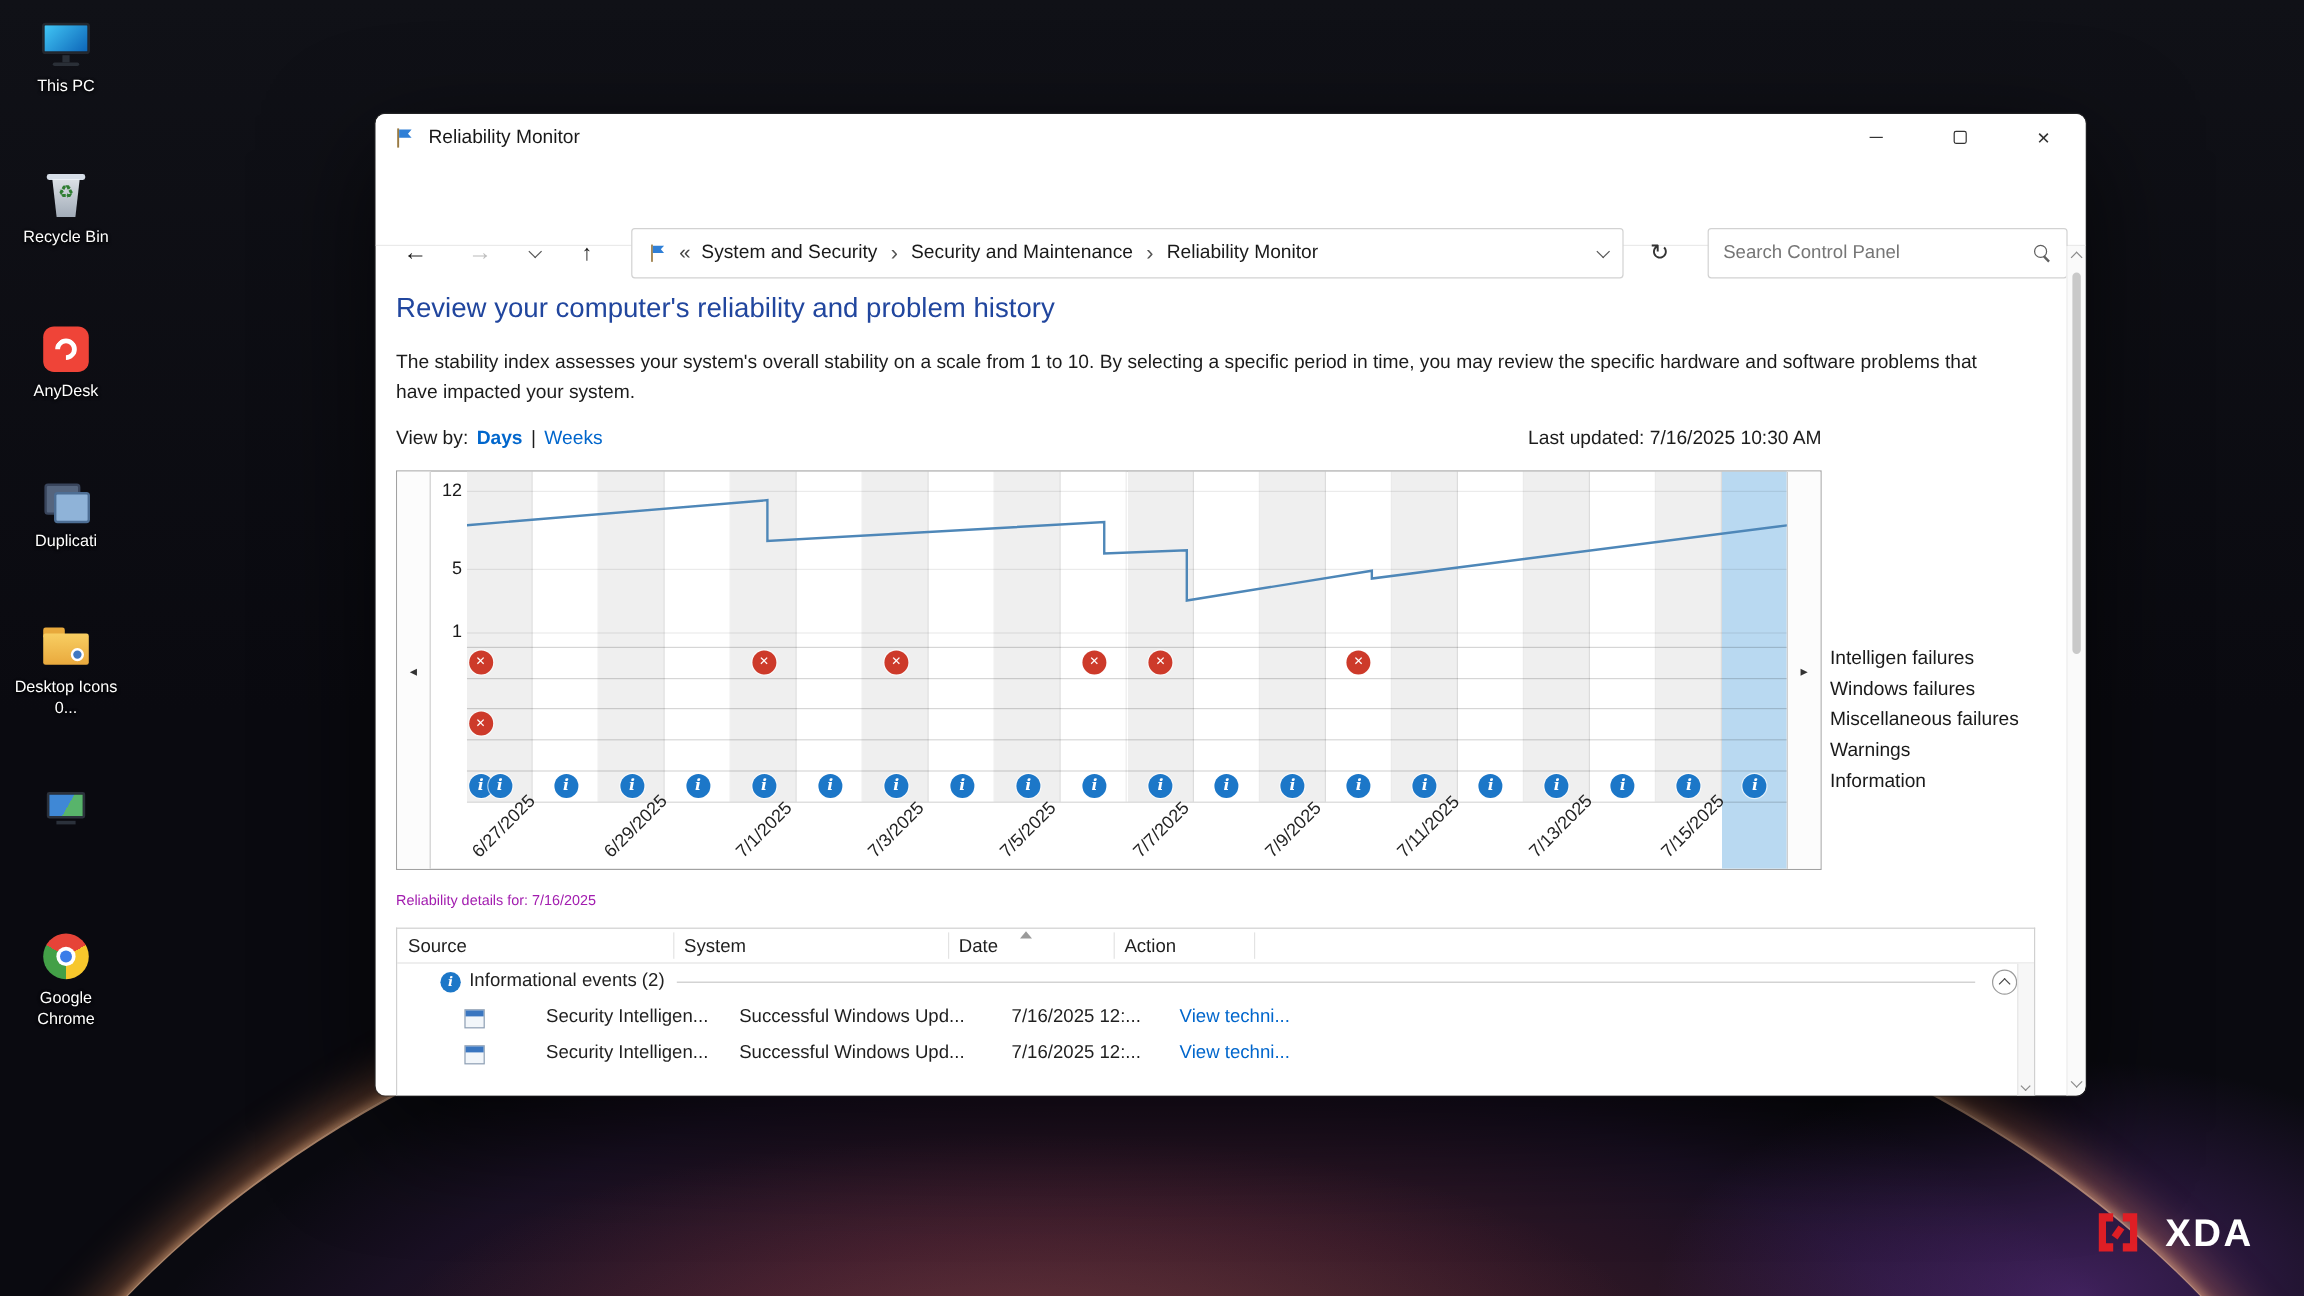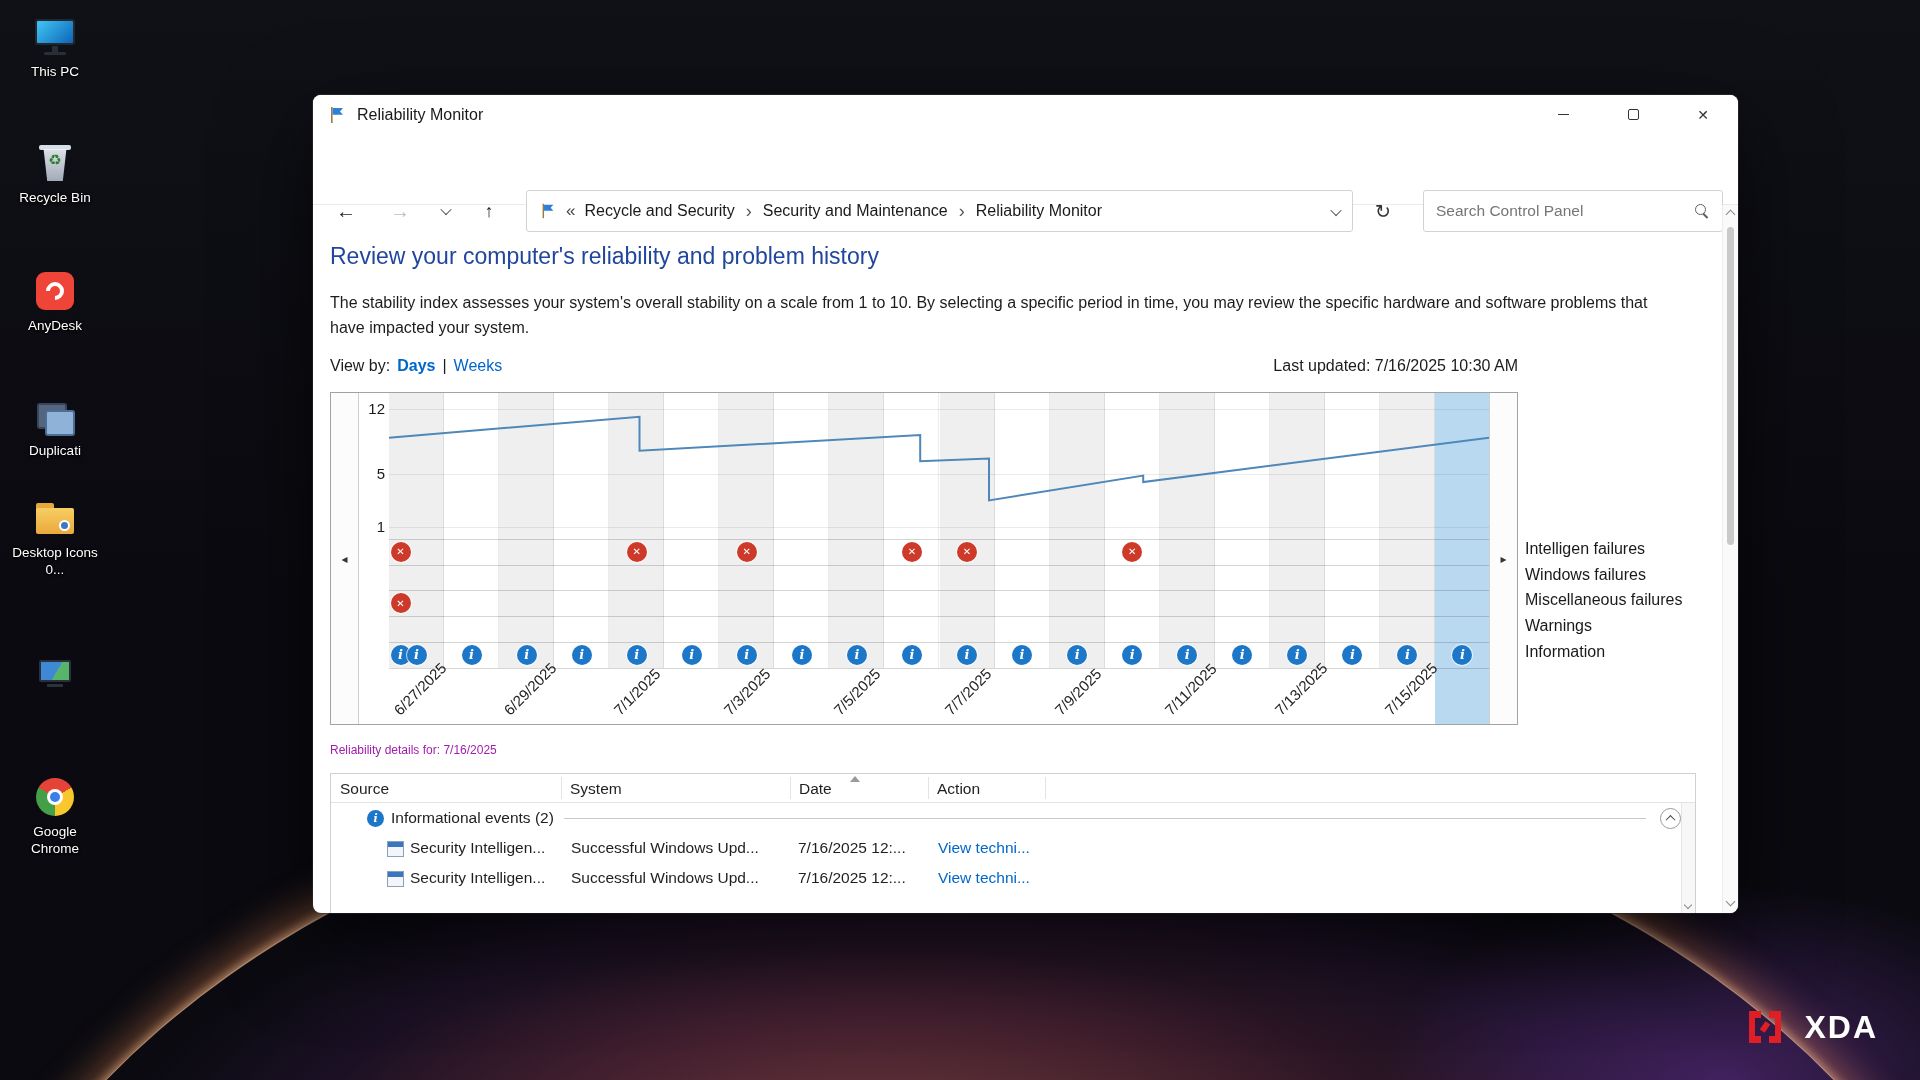--- a/index.html
+++ b/index.html
@@ -146,21 +146,21 @@
     font-family:"DejaVu Serif","Liberation Serif",serif; font-style:italic; font-weight:bold; font-size:11px; flex:0 0 auto; }
   .grp-lbl { margin-left:7px; font-size:15.5px; color:#222; white-space:nowrap; }
   .grule { flex:1; height:1px; background:#c9c9c9; margin:0 14px 0 10px; }
   .collapse-btn { width:21px; height:21px; border-radius:50%; border:1px solid #9b9b9b; display:flex; align-items:center;
     justify-content:center; cursor:pointer; flex:0 0 auto; background:#fff; }
   .collapse-btn .chev-up { width:7px; height:7px; border-right:1.6px solid #444; border-bottom:1.6px solid #444;
     transform:rotate(-135deg) translate(-1px,-1px); }
   .trow { position:absolute; left:0; right:14px; height:30px; font-size:15.5px; color:#1f1f1f; cursor:pointer; }
   .trow .ric { position:absolute; left:56px; top:7px; width:17px; height:16px; border:1px solid #8fa0b4; background:#f2f6fa; }
   .trow .ric-bar { position:absolute; left:0; right:0; top:0; height:5px; background:#3a76c0; display:block; }
-  .trow .c { position:absolute; top:5px; white-space:nowrap; }
+  .trow .c { position:absolute; top:5px; white-space:nowrap;margin-left:45px; }
   .trow .src { left:79px; } .trow .sum { left:240px; } .trow .dat { left:467px; }
   .trow .act { left:607px; color:#0066cc; }
   .tbl-scroll { position:absolute; right:0; top:29px; bottom:0; width:14px; background:#f7f7f7; border-left:1px solid #e5e5e5; }
   .tbl-scroll .chev { position:absolute; left:3px; bottom:5px; width:6px; height:6px; border-color:#8a8a8a; transform:rotate(45deg); }
 
   
   .win-scroll { position:absolute; right:0; top:110px; bottom:0; width:16px; background:#fafafa; border-left:1px solid #ededed; }
   .win-scroll .thumb { position:absolute; left:4px; right:4px; top:22px; height:318px; background:#c9c9c9; border-radius:4px; cursor:pointer; }
   .win-scroll .chev { position:absolute; left:4px; width:7px; height:7px; border-color:#8a8a8a; }
   .win-scroll .up { top:6px; transform:rotate(-135deg); }
@@ -198,21 +198,21 @@
       </div>
     <div class="lbl">AnyDesk</div>
   </div>
   <div class="desk-icon" style="top:394px">
     <div class="glyph">
         <div class="dup-b"></div>
         <div class="dup-f"></div>
       </div>
     <div class="lbl">Duplicati</div>
   </div>
-  <div class="desk-icon" style="top:496px">
+  <div class="desk-icon" style="top:516px">
     <div class="glyph">
         <div class="fol-tab"></div>
         <div class="fol-body"></div>
         <div class="fol-dot"></div>
       </div>
     <div class="lbl">Desktop Icons 0...</div>
   </div>
   <div class="desk-icon" style="top:652px">
     <div class="glyph">
         <div class="mt-scr"></div>
@@ -266,21 +266,21 @@
         </div>
       <div class="navbtn nav-up">↑</div>
 
       <div class="addrbar">
         <svg class="bc-flag" viewBox="0 0 20 20">
           <rect x="4" y="2" width="1.6" height="16" fill="#9a7b43"></rect>
           <path d="M5.6 3 h10.4 l-3 3.4 3 3.4 H5.6 Z" fill="#2f7fd6"></path>
         </svg>
         <span class="bc-back2">«</span>
         <span id="crumbs" style="display:flex;align-items:center;gap:9px">
-            <span class="crumb">Recycle and Security</span>
+            <span class="crumb">System and Security</span>
             <span class="bc-sep">›</span>
             <span class="crumb">Security and Maintenance</span>
             <span class="bc-sep">›</span>
             <span class="crumb">Reliability Monitor</span>
           </span>
         <span class="addr-drop"><span class="chev down"></span></span>
       </div>
       <div class="refreshbtn">↻</div>
       <div class="searchbox">
         <input type="text" placeholder="Search Control Panel" style="">

